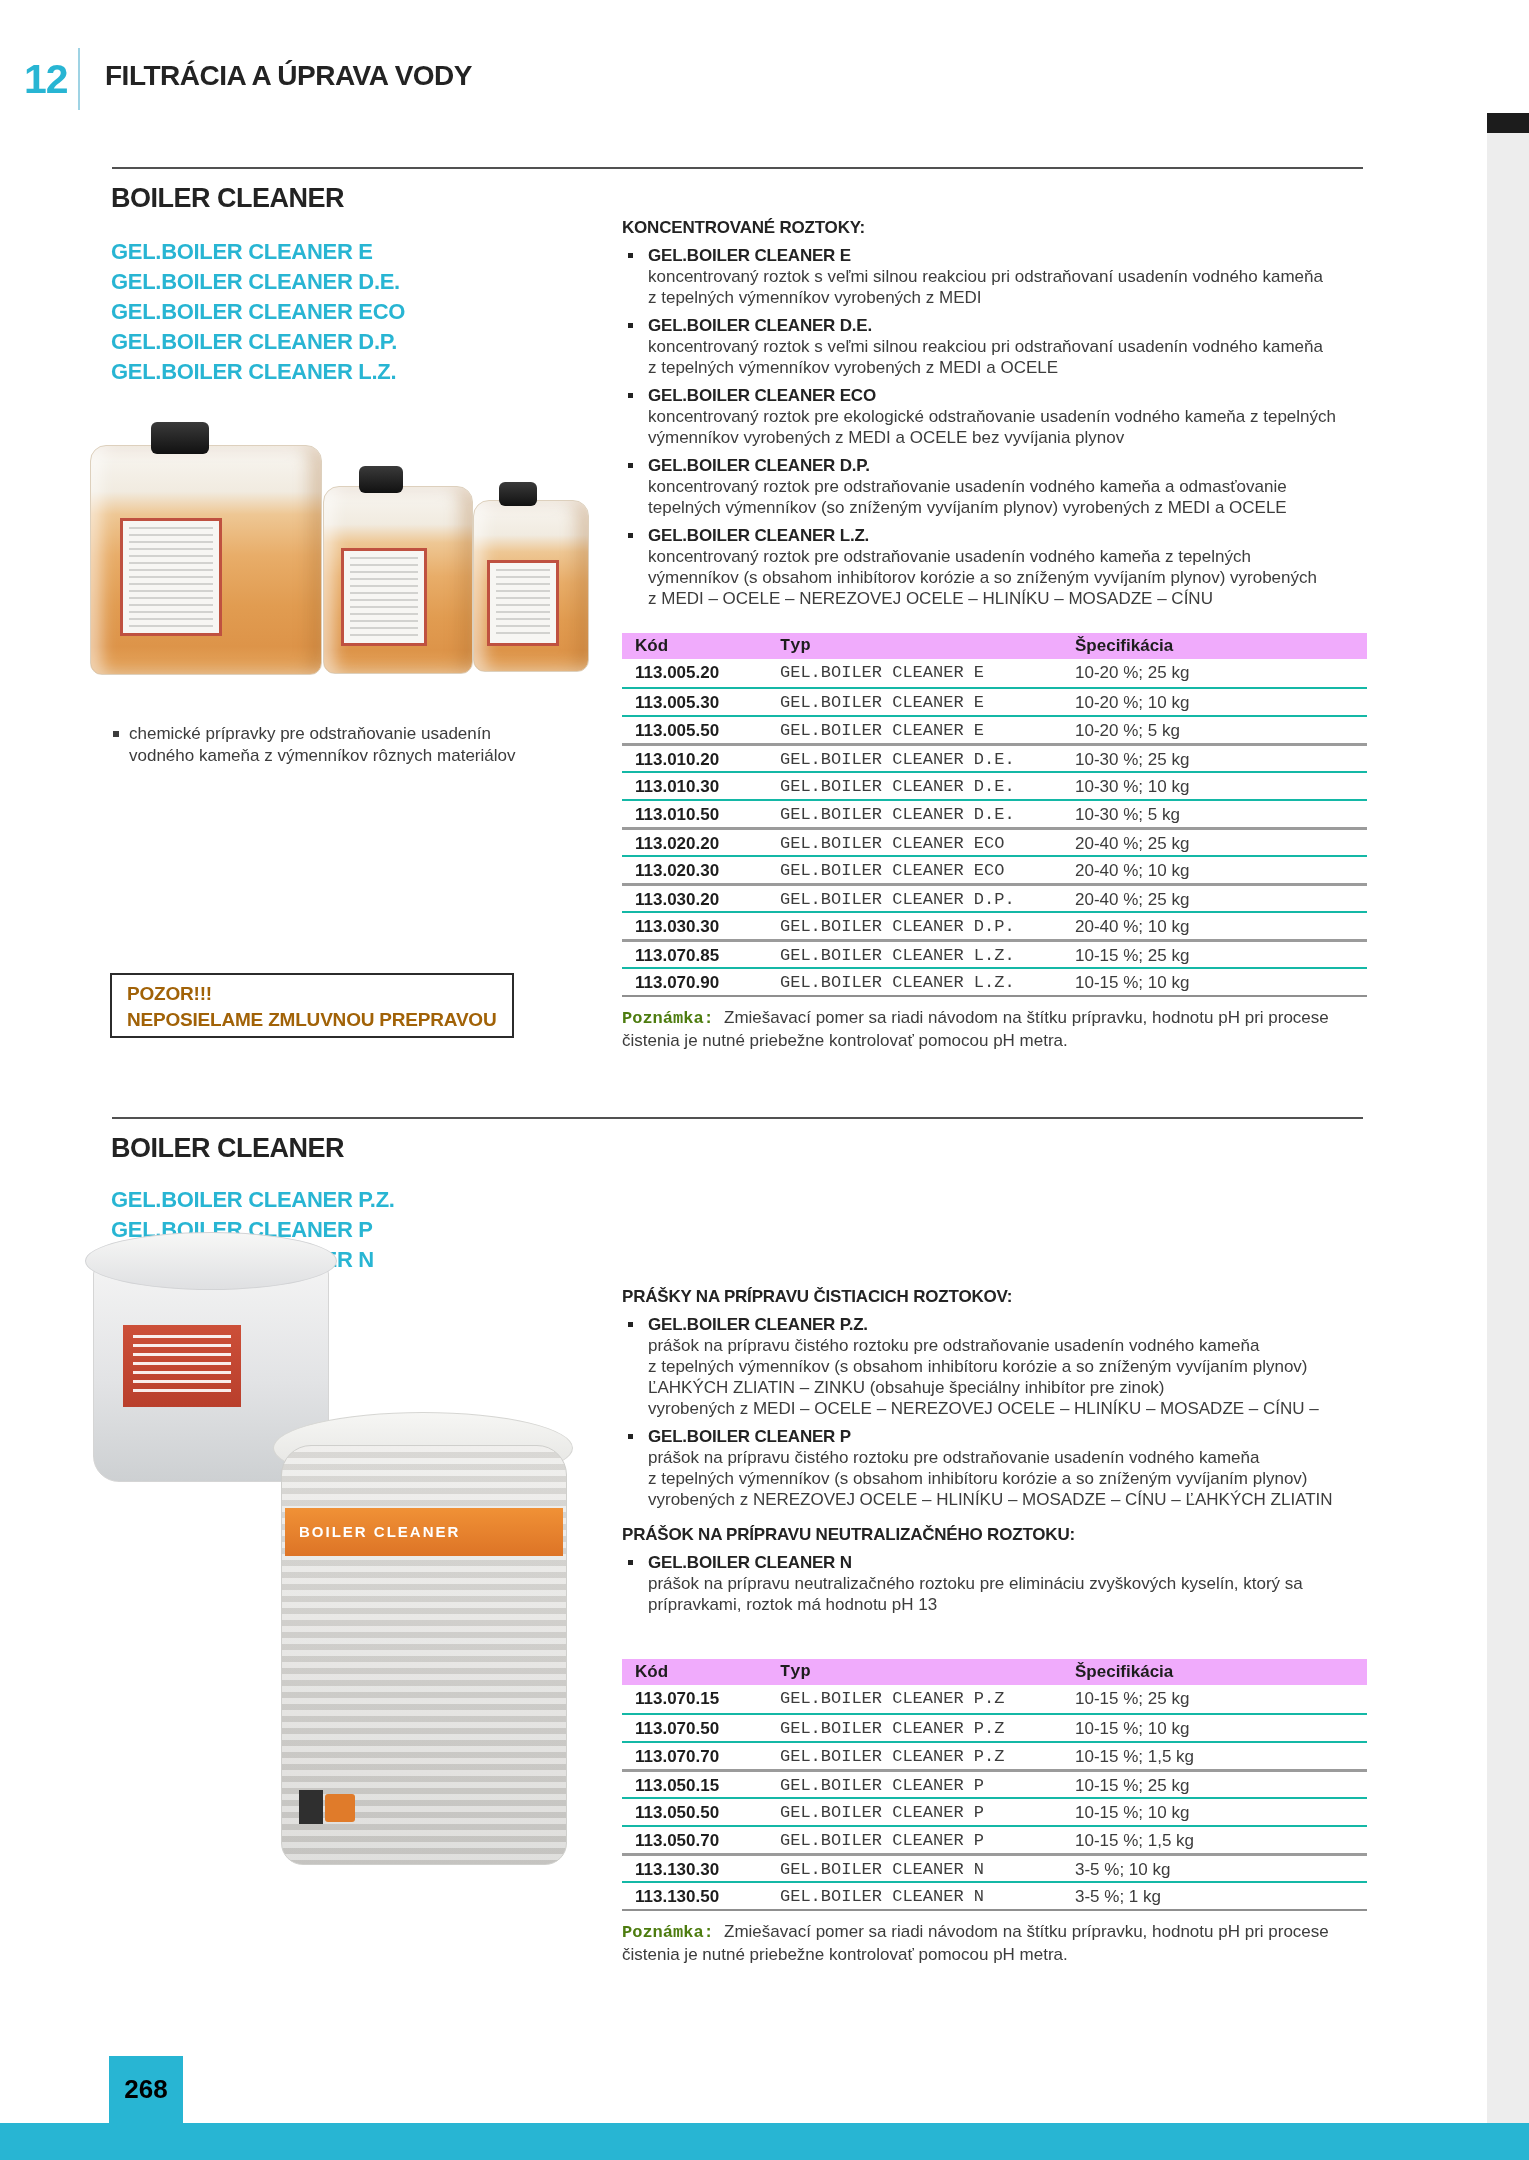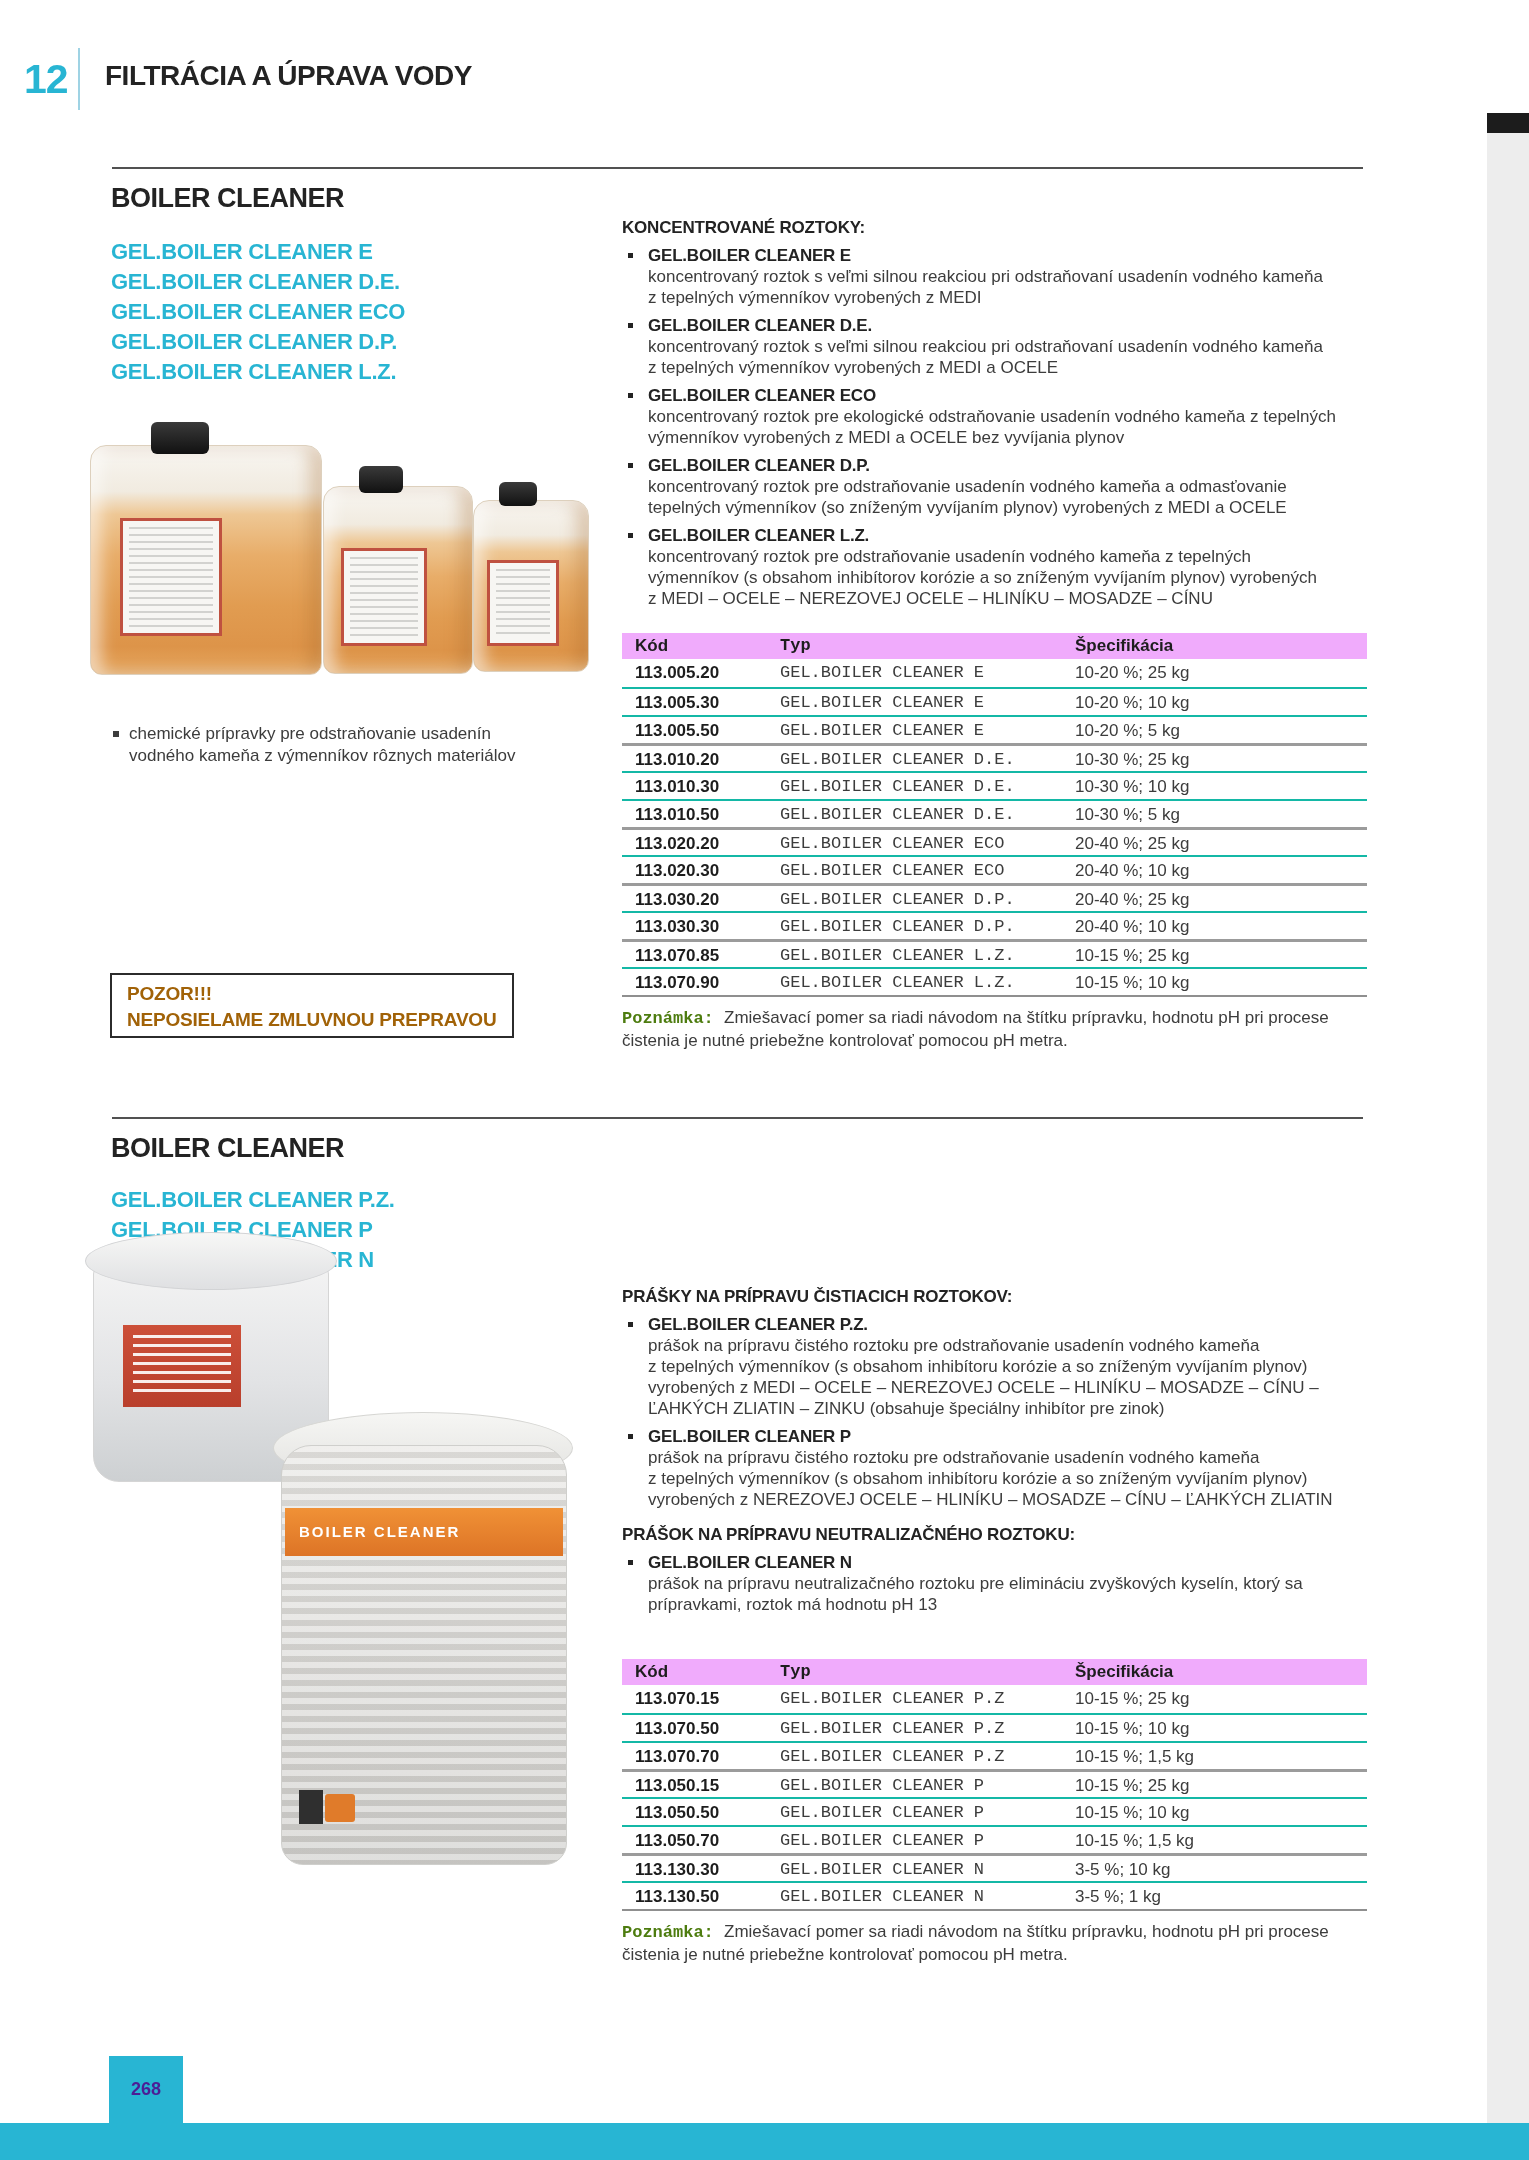--- a/index.html
+++ b/index.html
@@ -106,21 +106,21 @@
     background:linear-gradient(180deg,#f09136,#dd7426); color:#fff; font-weight:bold; font-size:15px;
     letter-spacing:2px; line-height:48px; padding-left:14px; overflow:hidden; white-space:nowrap; }
   #tub-dark-patch { left:214px; top:560px; width:24px; height:34px; background:#2f2f2f; }
   #tub-orange-patch { left:240px; top:564px; width:30px; height:28px; background:#e07b2a; border-radius:3px; }
 
   
   .edge-strip { position:absolute; left:1487px; top:133px; width:42px; height:1990px; background:#ededed; }
   .edge-tab { position:absolute; left:1487px; top:113px; width:42px; height:20px; background:#1c1c1c; }
   .footer-band { position:absolute; left:0; top:2123px; width:1529px; height:37px; background:#28b5d3; }
   .page-tab { position:absolute; left:109px; top:2056px; width:74px; height:67px; background:#28b5d3; text-align:center; }
-  .page-num { font-size:18px; font-weight:bold; color:#4c1d95; line-height:67px; }
+  .page-num { font-size:26px; font-weight:bold; color:#000000; line-height:67px; }
 </style>
 </head>
 <body>
 
 <div class="page">
 
   <div class="chapter-num">12</div>
   <div class="header-vline"></div>
   <div class="chapter-title">FILTRÁCIA A ÚPRAVA VODY</div>
 
@@ -294,22 +294,22 @@
     <div class="bk" id="tub-orange-patch"></div>
   </div>
 
   <div class="col" id="col2">
     <div class="col-heading">PRÁŠKY NA PRÍPRAVU ČISTIACICH ROZTOKOV:</div>
     <div>
         <div class="bullet">
           <div class="b-title"><span class="sq"></span>GEL.BOILER CLEANER P.Z.</div>
           <div class="b-line">prášok na prípravu čistého roztoku pre odstraňovanie usadenín vodného kameňa</div>
           <div class="b-line">z tepelných výmenníkov (s obsahom inhibítoru korózie a so zníženým vyvíjaním plynov)</div>
+          <div class="b-line">ĽAHKÝCH ZLIATIN – ZINKU (obsahuje špeciálny inhibítor pre zinok)</div>
           <div class="b-line">vyrobených z MEDI – OCELE – NEREZOVEJ OCELE – HLINÍKU – MOSADZE – CÍNU –</div>
-          <div class="b-line">ĽAHKÝCH ZLIATIN – ZINKU (obsahuje špeciálny inhibítor pre zinok)</div>
         </div>
         <div class="bullet">
           <div class="b-title"><span class="sq"></span>GEL.BOILER CLEANER P</div>
           <div class="b-line">prášok na prípravu čistého roztoku pre odstraňovanie usadenín vodného kameňa</div>
           <div class="b-line">z tepelných výmenníkov (s obsahom inhibítoru korózie a so zníženým vyvíjaním plynov)</div>
           <div class="b-line">vyrobených z NEREZOVEJ OCELE – HLINÍKU – MOSADZE – CÍNU – ĽAHKÝCH ZLIATIN</div>
         </div>
       </div>
     <div class="col-heading mt">PRÁŠOK NA PRÍPRAVU NEUTRALIZAČNÉHO ROZTOKU:</div>
     <div>

